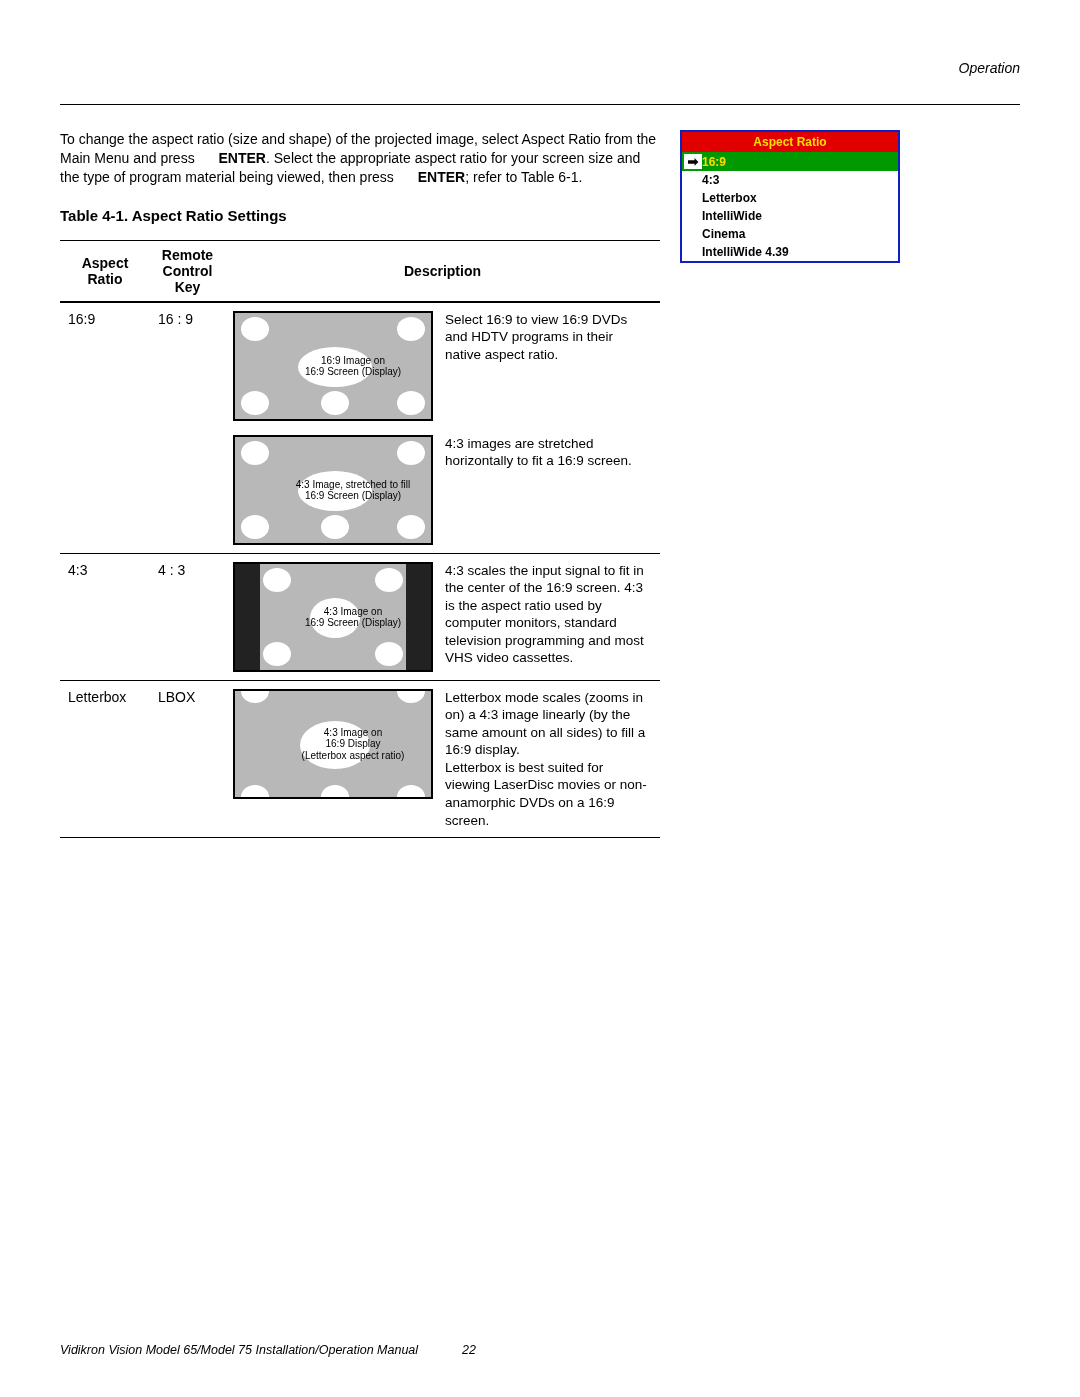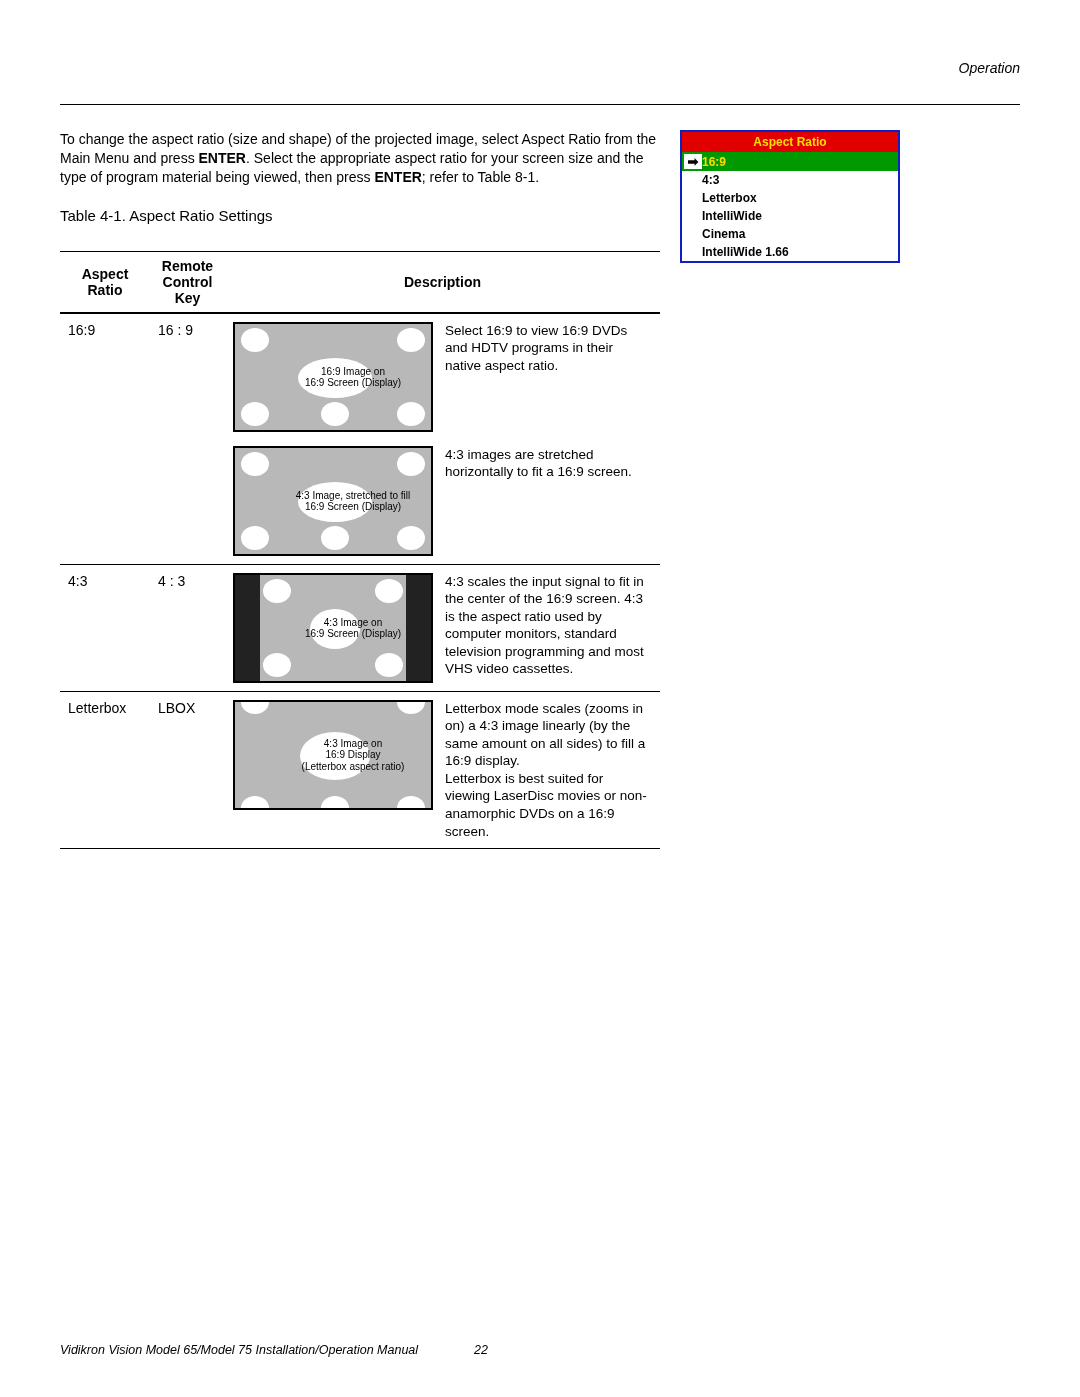--- a/index.html
+++ b/index.html
@@ -17,22 +17,22 @@
     text-align: right;
     font-style: italic;
     font-size: 14px;
     margin-bottom: 28px;
   }
   .hr { border: none; border-top: 1px solid #000; margin-bottom: 25px; }
   .content-row { display: flex; gap: 20px; }
   .main-col { flex: 0 0 600px; }
   .side-col { flex: 1; }
   .intro-text { font-size: 14px; line-height: 1.35; margin-bottom: 20px; }
-  .intro-text b { font-weight: bold; }
-  .table-title { font-weight: normal; font-size: 15px; margin-bottom: 27px; }
+  .intro-text b { font-weight: bold; margin-left: 20px; }
+  .table-title { font-weight: bold; font-size: 15px; margin-bottom: 16px; }
   .side-heading { font-weight: bold; font-style: italic; font-size: 15px; margin-bottom: 8px; }
   .side-heading .arrow { font-style: normal; font-size: 15px; margin-right: 5px; display: inline-block; transform: scaleX(1.3); }
   
   .osd {
     border: 2px solid #1020c0;
     width: 220px;
     font-size: 12px;
   }
   .osd-title {
     background: #e00000;
@@ -123,33 +123,33 @@
   .diagram.letterbox .c-bm { bottom: -12px; }
   .diagram.letterbox .big { width: 70px; height: 48px; left: 65px; top: 30px; }
   .footer {
     position: absolute;
     bottom: 40px;
     left: 60px;
     right: 60px;
     font-size: 12.5px;
     font-style: italic;
     display: flex;
-    gap: 56px;
+    gap: 44px;
   }
 </style>
 </head>
 <body>
 
 <div class="header-label">Operation</div>
 <hr class="hr">
 
 <div class="content-row">
   <div class="main-col">
     <p class="intro-text">
-      <span>To change the aspect ratio (size and shape) of the projected image, select Aspect Ratio from the Main Menu and press </span><b>ENTER</b><span>. Select the appropriate aspect ratio for your screen size and the type of program material being viewed, then press </span><b>ENTER</b><span>; refer to Table 8-1.</span>
+      <span>To change the aspect ratio (size and shape) of the projected image, select Aspect Ratio from the Main Menu and press </span><b>ENTER</b><span>. Select the appropriate aspect ratio for your screen size and the type of program material being viewed, then press </span><b>ENTER</b><span>; refer to Table 6-1.</span>
     </p>
     <div class="table-title">Table 4-1. Aspect Ratio Settings</div>
 
     <table class="aspect">
       <thead>
         <tr>
           <th class="col-ar">Aspect Ratio</th>
           <th class="col-key">Remote Control Key</th>
           <th class="col-desc">Description</th>
         </tr>
@@ -245,21 +245,21 @@
           <div class="osd-row">
             <span class="ptr-cell"></span>
             <span>IntelliWide</span>
           </div>
           <div class="osd-row">
             <span class="ptr-cell"></span>
             <span>Cinema</span>
           </div>
           <div class="osd-row">
             <span class="ptr-cell"></span>
-            <span>IntelliWide 1.66</span>
+            <span>IntelliWide 4.39</span>
           </div>
         </div>
     </div>
   </div>
 </div>
 
 <div class="footer">
   <span>Vidikron Vision Model 65/Model 75 Installation/Operation Manual</span>
   <span>22</span>
 </div>

